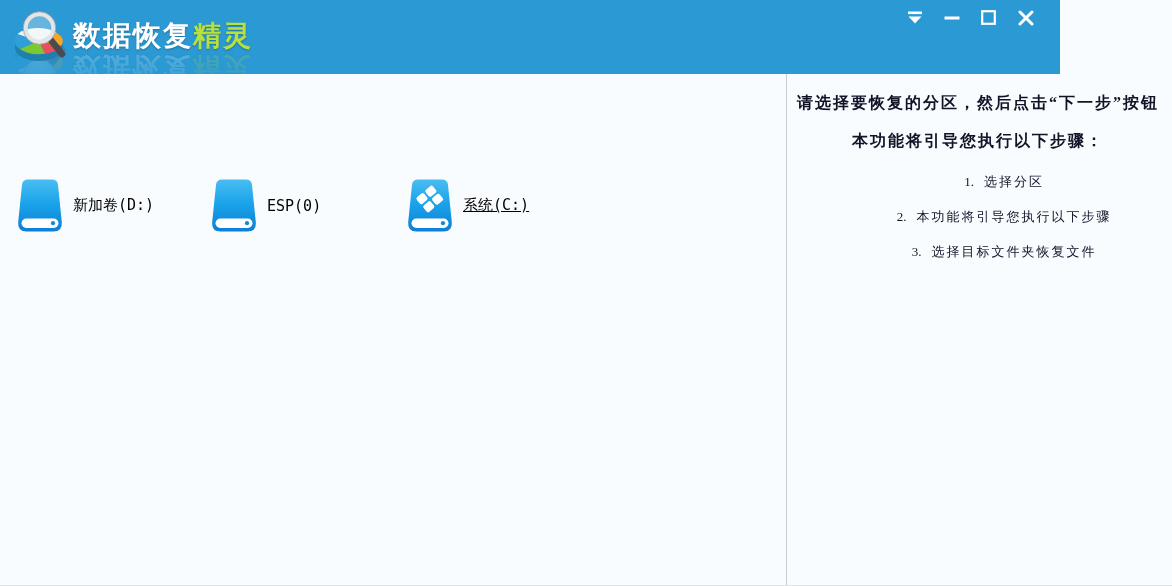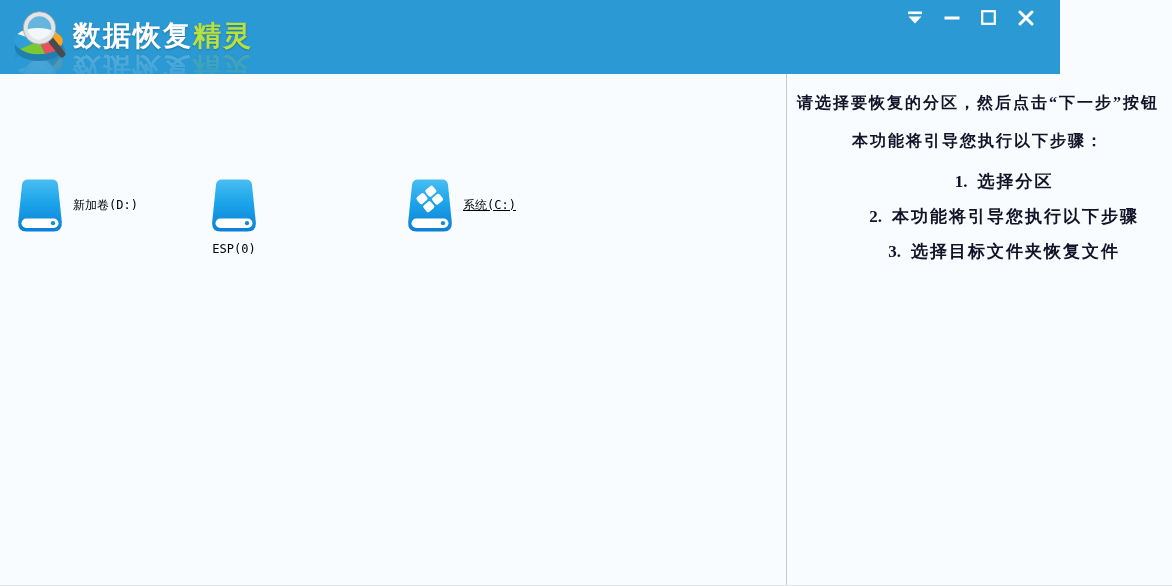--- a/index.html
+++ b/index.html
@@ -53,45 +53,45 @@
     position:absolute; top:74px; left:786px; width:1px; bottom:0;
     background:#c8cbd0;
   }
 
   .drive-item {
     position:absolute; top:105px;
     display:flex; align-items:center; gap:10px;
     cursor:pointer;
   }
   .drive-item.pos-0 { left:17px; }
-  .drive-item.pos-1 { left:211px;flex-direction:column; }
+  .drive-item.pos-1 { left:211px; }
   .drive-item.pos-2 { left:407px;text-decoration:underline; }
   .drive-icon { width:46px; height:53px; display:block; }
   .drive-label {
     font-family:"DejaVu Sans Mono", "Liberation Sans", sans-serif;
-    font-size:12px; color:#000000; white-space:nowrap;
+    font-size:15px; color:#000000; white-space:nowrap;
   }
 
   
   .panel {
     position:absolute; top:74px; left:787px; right:0; bottom:0;
     background:#f9fcfe;
     padding:18px 10px 0 7px;
     font-family:"Liberation Serif", serif;
     color:#131328;
     text-align:center;
   }
   .panel-line {
     font-size:16px; font-weight:bold; letter-spacing:2px;
     line-height:22px; white-space:nowrap;
   }
   .panel-line + .panel-line { margin-top:16px; }
   .steps { margin-top:20px; margin-left:52px; list-style:none; }
   .step {
-    font-size:17px; font-weight:bold; letter-spacing:2px;
+    font-size:13px; font-weight:normal; letter-spacing:2px;
     line-height:20px; margin-bottom:15px; white-space:nowrap;
   }
   .step-num { margin-right:10px; letter-spacing:0; }
 </style>
 </head>
 <body>
 
 <svg width="0" height="0" style="position:absolute" aria-hidden="true">
   <defs>
     <linearGradient id="driveGrad" x1="0" y1="0" x2="0" y2="1">

